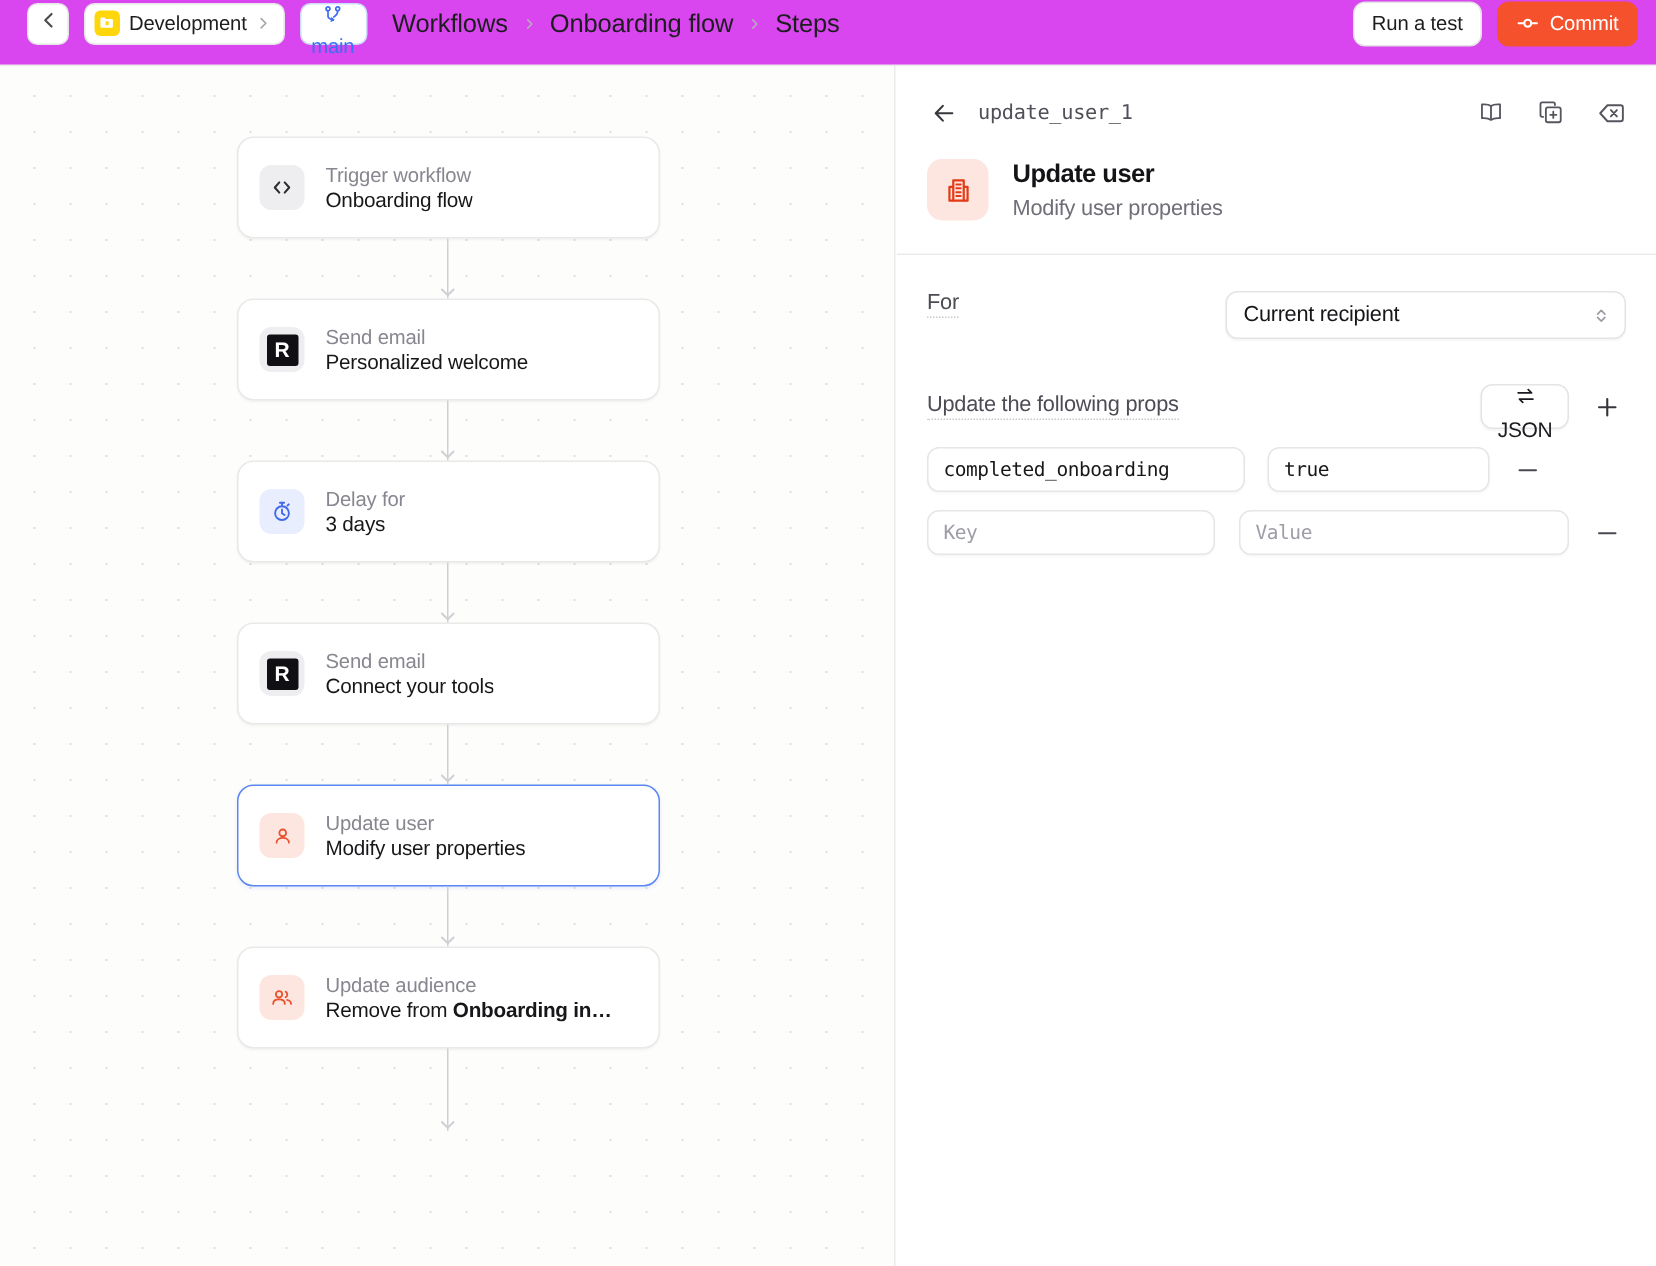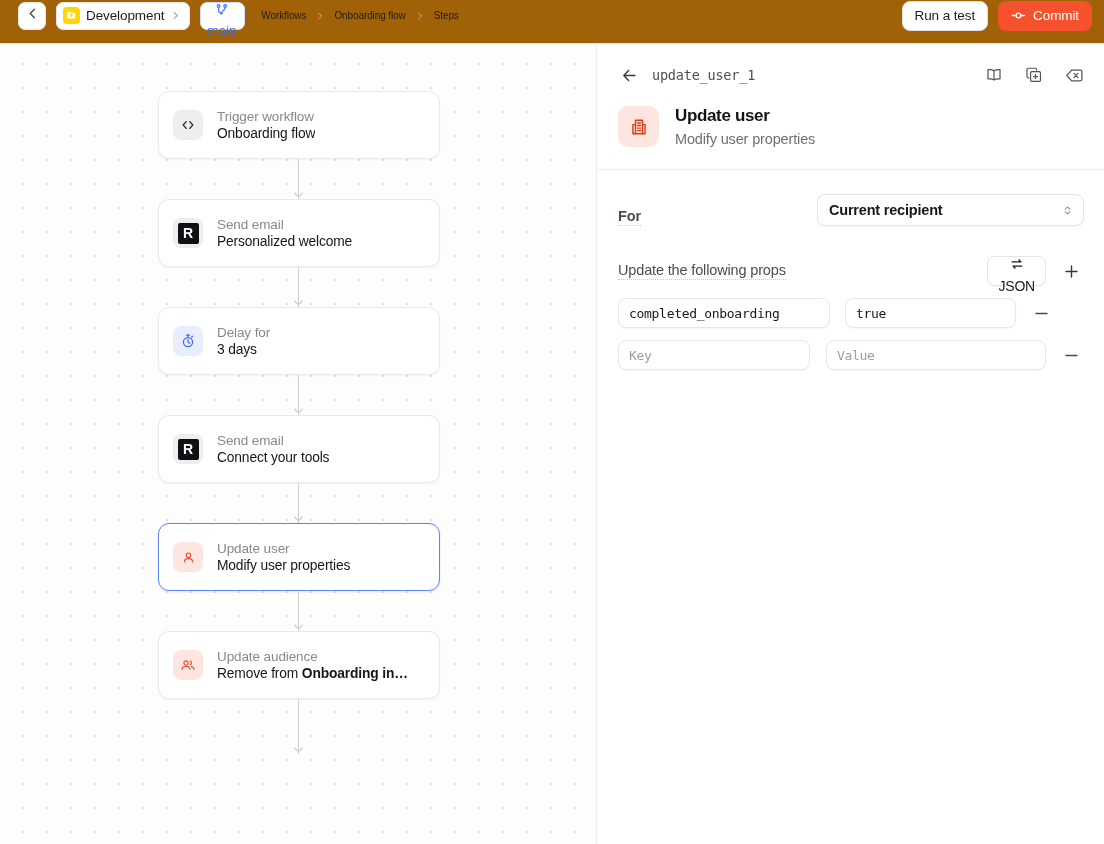--- a/index.html
+++ b/index.html
@@ -10,21 +10,21 @@
     overflow: hidden;
     -webkit-font-smoothing: antialiased;
   }
   .app { position: relative; width: 1104px; height: 844px; background: #fff; }
 
   
   .topbar {
     position: absolute; top: 0; left: 0; right: 0; height: 44px;
     display: flex; align-items: center;
     padding: 0 12px 12px 18px;
-    background: #a16207;
+    background: #d946ef;
     border-bottom: 1px solid #ebebeb;
   }
   .back-btn {
     width: 28px; height: 28px; border: 1px solid #e6e6e6; border-radius: 7px;
     background: #fff; display: flex; align-items: center; justify-content: center;
     color: #4a4a4f; flex: none;
   }
   .chip {
     display: flex; align-items: center; gap: 6px;
     height: 28px; padding: 0 8px 0 6px;
@@ -34,21 +34,21 @@
   .chip-label { font-size: 13.5px; color: #1d1d20; letter-spacing: -0.1px; }
   .chip-caret { color: #a5a5ac; display: flex; align-items: center; }
   .chip.branch { border-color: #cddcfb; background: #fff; flex-direction: column; }
   .chip.branch .chip-label { color: #3b6ef0; }
   .chip.branch .chip-caret { color: #7ba0f5; }
   .folder-ico {
     width: 17px; height: 17px; border-radius: 4px; background: #ffd60a;
     display: flex; align-items: center; justify-content: center; flex: none;
   }
   .crumbs { display: flex; align-items: center; gap: 9px; margin-left: 16px; }
-  .crumb { font-size: 10px; color: #1d1d20; letter-spacing: -0.1px; }
+  .crumb { font-size: 17px; color: #1d1d20; letter-spacing: -0.1px; }
   .crumb-sep { color: #b4b4bb; font-size: 12px; display: flex; align-items: center; }
   .spacer { flex: 1 1 auto; }
   .btn-test {
     height: 30px; padding: 0 12px; border: 1px solid #e2e2e4; border-radius: 8px;
     background: #fff; font-size: 13.5px; color: #1d1d20; letter-spacing: -0.1px;
     display: flex; align-items: center; flex: none;
   }
   .btn-commit {
     height: 30px; padding: 0 13px; border: none; border-radius: 8px;
     background: #f4512c; color: #fff; font-size: 13.5px; letter-spacing: -0.1px;
@@ -124,21 +124,21 @@
   .panel-row2 { display: flex; align-items: center; gap: 16px; margin-top: 16px; padding-bottom: 22px; }
   .panel-ico {
     width: 41px; height: 41px; border-radius: 10px; background: #fde6e0; color: #e33b16;
     display: flex; align-items: center; justify-content: center; flex: none;
   }
   .panel-title { font-size: 17px; font-weight: bold; color: #141417; letter-spacing: -0.35px; }
   .panel-sub { font-size: 14.5px; color: #6f6f78; letter-spacing: -0.15px; margin-top: 5px; }
   .panel-div { height: 1px; background: #ebebeb; }
 
   .form { padding: 24px 20px 0 20px; }
-  .form-row { display: flex; align-items: flex-end; font-weight: bold; }
+  .form-row { display: flex; align-items: flex-start; }
   .lbl {
     font-size: 14.5px; color: #4c4c54; letter-spacing: -0.15px;
     border-bottom: 1.5px dotted #c9c9d0; padding-bottom: 1px;
   }
   .select {
     margin-left: auto; width: 267px; height: 32px;
     border: 1px solid #e4e4e7; border-radius: 8px; background: #fff;
     display: flex; align-items: center; padding: 0 9px 0 11px;
     box-shadow: 0 1px 1.5px rgba(16,16,20,0.04);
   }
@@ -157,21 +157,21 @@
   .plus-btn { width: 26px; height: 26px; margin-left: 12px; display: flex; align-items: center; justify-content: center; color: #35353b; }
   .kv-row { display: flex; align-items: center; margin-top: 12px; }
   .kv-in {
     height: 30px; border: 1px solid #e6e6e9; border-radius: 8px; background: #fff;
     font-family: "DejaVu Sans Mono", monospace; font-size: 13px; letter-spacing: -0.3px;
     color: #17171a; display: flex; align-items: center; padding: 0 10px;
     box-shadow: 0 1px 1.5px rgba(16,16,20,0.03);
   }
   .kv-in.ph { color: #9d9da6; }
   .minus-btn { width: 26px; height: 26px; margin-left: 12px; display: flex; align-items: center; justify-content: center; color: #4a4a51; }
-  .r1 .k { width: 212px; } .r1 .v { width: 171px; margin-left: 15px; }
+  .r1 .k { width: 212px; } .r1 .v { width: 148px; margin-left: 15px; }
   .r2 .k { width: 192px; } .r2 .v { width: 220px; margin-left: 16px; }
 </style>
 </head>
 <body>
 
 <div class="app">
 
   <div class="topbar">
     <div class="back-btn">
       <span>

